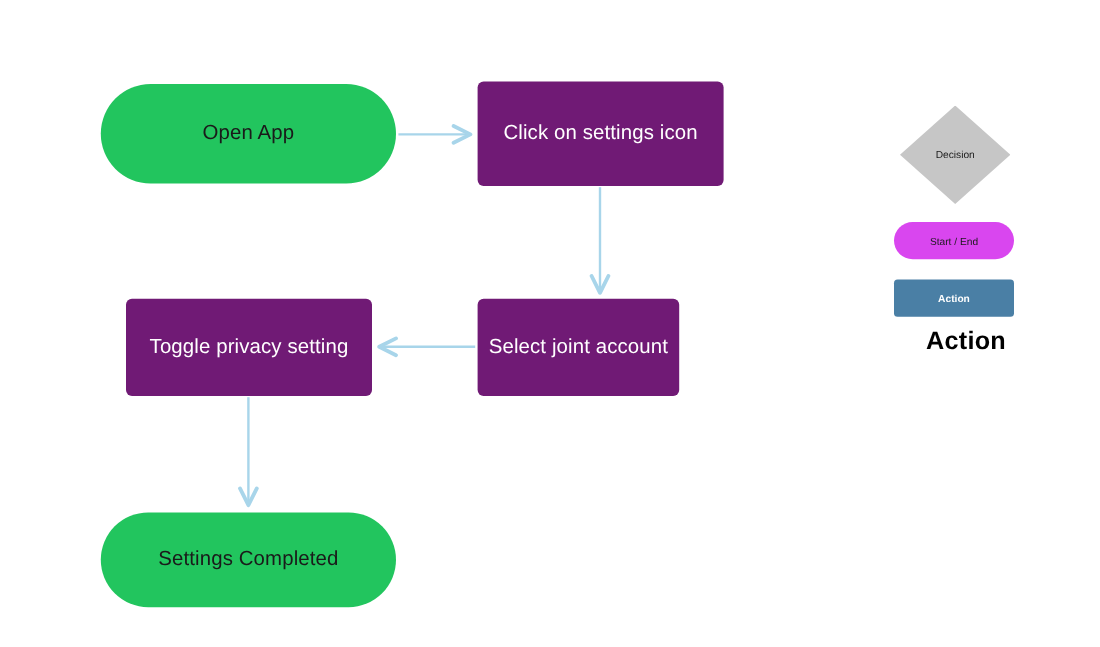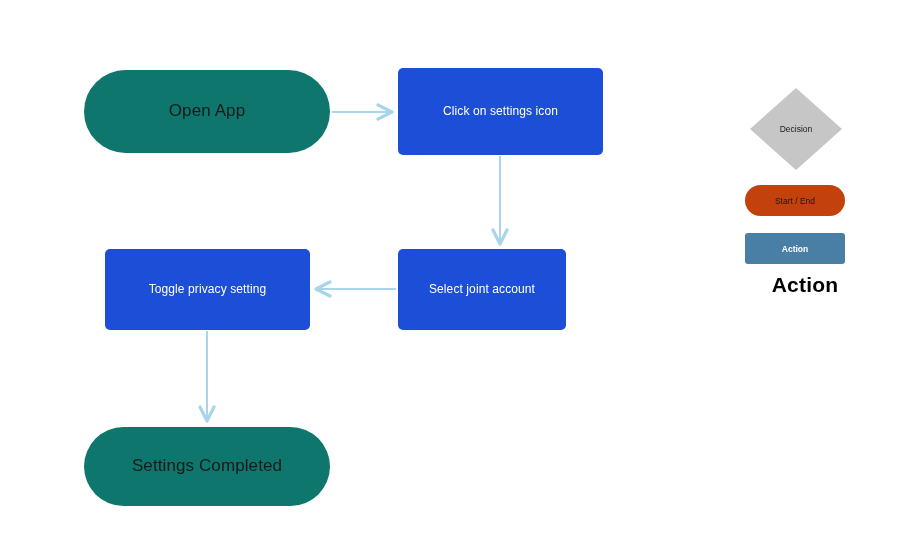--- a/index.html
+++ b/index.html
@@ -29,33 +29,33 @@
     display: flex;
     align-items: center;
     justify-content: center;
     box-sizing: border-box;
     text-align: center;
     line-height: 1.2;
   }
 
   
   .node.terminal {
-    background: #0f766e;
+    background: #22c55e;
     color: #1a1a1a;
     border-radius: 44px;
     font-size: 17px;
     letter-spacing: 0.1px;
   }
 
   
   .node.action {
-    background: #1d4ed8;
+    background: #701a75;
     color: #ffffff;
     border-radius: 5px;
-    font-size: 12px;
+    font-size: 17px;
     letter-spacing: 0.1px;
   }
 
   
   #arrows {
     position: absolute;
     left: 0;
     top: 0;
     width: 917px;
     height: 539px;
@@ -89,21 +89,21 @@
   .legend-diamond span {
     font-size: 8.5px;
     color: #1a1a1a;
   }
   .legend-pill {
     position: absolute;
     left: 10px;
     top: 105px;
     width: 100px;
     height: 31px;
-    background: #c2410c;
+    background: #d946ef;
     border-radius: 16px;
     display: flex;
     align-items: center;
     justify-content: center;
     font-size: 8.5px;
     color: #1a1a1a;
   }
   .legend-rect {
     position: absolute;
     left: 10px;

